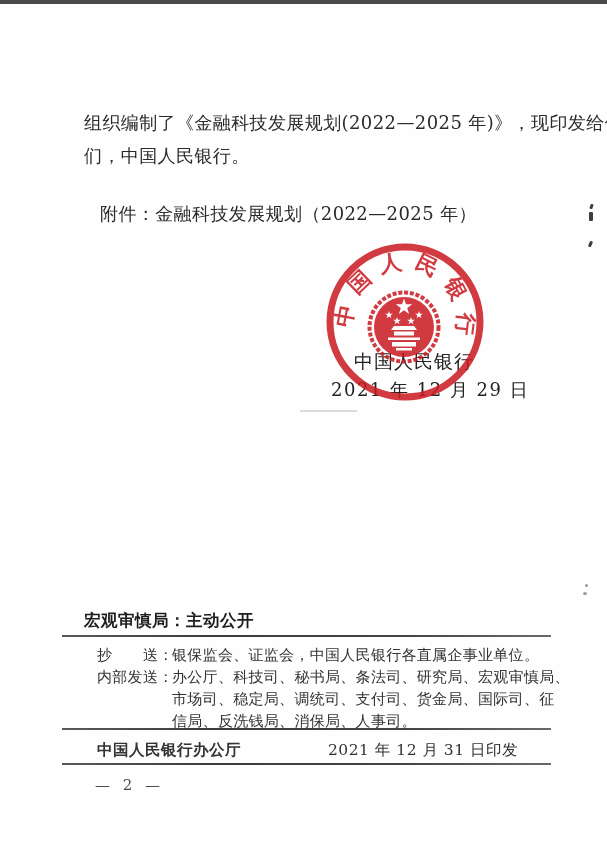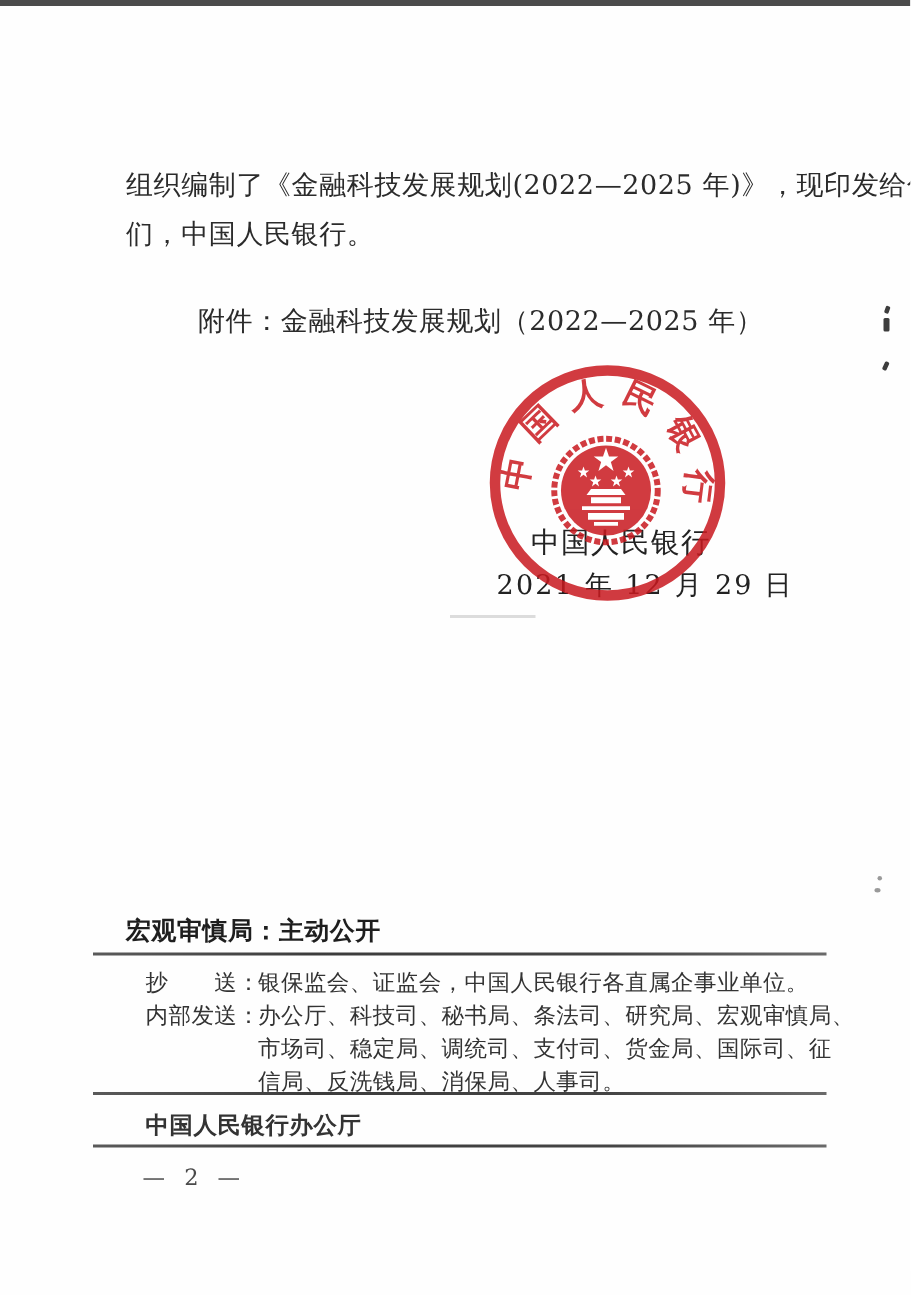--- a/index.html
+++ b/index.html
@@ -26,21 +26,21 @@
 </style>
 </head>
 <body>
 
 <div class="page">
 
   <div class="top-strip"></div>
 
   <div class="abs body-text" style="left:84px; top:111px;">组织编制了《金融科技发展规划(2022—2025 年)》，现印发给你</div>
   <div class="abs body-text" style="left:84px; top:144px;">们，中国人民银行。</div>
-  <div class="abs body-text" style="left:132px; top:202px;">附件：金融科技发展规划（2022—2025 年）</div>
+  <div class="abs body-text" style="left:100px; top:202px;">附件：金融科技发展规划（2022—2025 年）</div>
 
   <div class="abs sig-name" style="left:354px; top:349px;">中国人民银行</div>
   <div class="abs sig-date" style="left:331px; top:378px;">2021 年 12 月 29 日</div>
 
   <svg class="seal-svg" width="170" height="170" viewBox="0 0 170 170">
     <g opacity="0.85">
       <circle cx="85" cy="85" r="75" fill="none" stroke="#c9191f" stroke-width="7"></circle>
       <path id="sealArc" d="M 32.8 94.2 A 53 53 0 1 1 137.2 94.2" fill="none"></path>
       <text font-size="22" font-weight="bold" fill="#c9191f" letter-spacing="10.5" font-family="DejaVu Sans, sans-serif">
         <textPath href="#sealArc" startOffset="3">中国人民银行</textPath>
@@ -71,20 +71,21 @@
   <div class="abs dist" style="left:172px; top:646px;">银保监会、证监会，中国人民银行各直属企事业单位。</div>
 
   <div class="abs dist" style="left:97px; top:668px;">内部发送：</div>
   <div class="abs dist" style="left:172px; top:668px;">办公厅、科技司、秘书局、条法司、研究局、宏观审慎局、</div>
   <div class="abs dist" style="left:172px; top:690px;">市场司、稳定局、调统司、支付司、货金局、国际司、征</div>
   <div class="abs dist" style="left:172px; top:712px;">信局、反洗钱局、消保局、人事司。</div>
 
   <div class="hr" style="top:728px;"></div>
 
   <div class="abs footer-text" style="left:97px; top:740px;font-weight:bold;">中国人民银行办公厅</div>
+  <div class="abs footer-text" style="right:89px; top:740px;">2021 年 12 月 31 日印发</div>
 
   <div class="hr" style="top:763px;"></div>
 
   <div class="abs page-num" style="left:95px; top:776px;">— 2 —</div>
 
   <div class="artifact" style="left:590px; top:204px; width:3px; height:5px; transform:rotate(20deg);"></div>
   <div class="artifact" style="left:589px; top:212px; width:4px; height:9px;"></div>
   <div class="artifact" style="left:589px; top:241px; width:3px; height:6px; transform:rotate(25deg);"></div>
   <div class="speck" style="left:585px; top:584px; width:3px; height:3px;"></div>
   <div class="speck" style="left:583px; top:592px; width:4px; height:3px;"></div>

